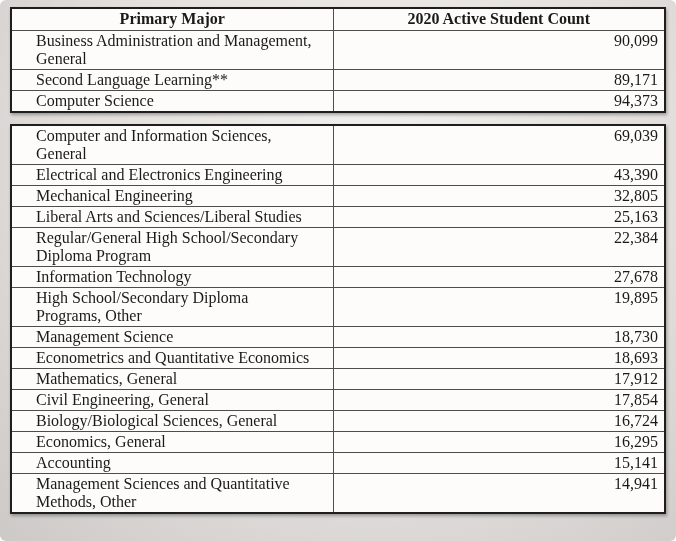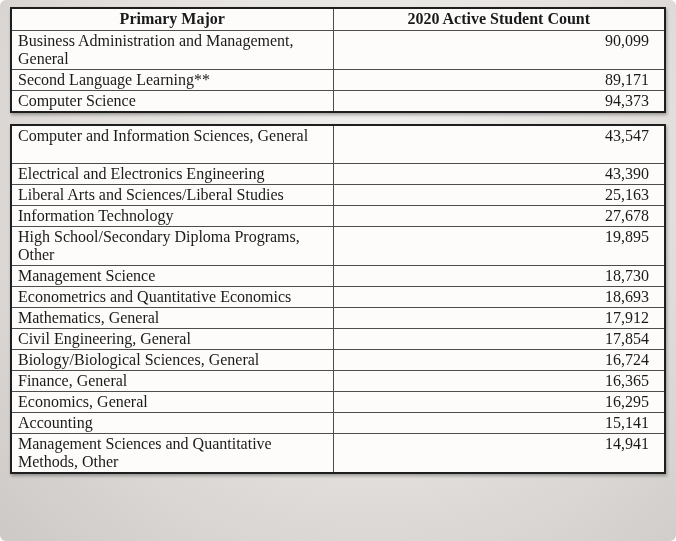--- a/index.html
+++ b/index.html
@@ -33,22 +33,22 @@
     overflow:hidden;
   }
   th{
     font-weight:bold;
     text-align:center;
     height:19px;
     padding:1px 17px;
   }
   col.c1{width:322px;}
   col.c2{width:332px;}
-  td.major{padding:1px 16px 1px 6px;text-align:left;}
-  td.count{padding:1px 15px 1px 2px;text-align:right;}
+  td.major{padding:1px 16px 1px 24px;text-align:left;}
+  td.count{padding:1px 6px 1px 2px;text-align:right;}
   tr.s td{height:18px;margin-left:26px;}
   tr.d td{height:35px;margin-top:13px;}
   tr.d1 td{height:36px;}
   .gap{height:11px;}
 </style>
 </head>
 <body>
 
 <div class="page">
 
@@ -82,29 +82,37 @@
   <div class="gap"></div>
 
   <table class="t">
     <colgroup>
         <col class="c1">
         <col class="c2">
       </colgroup>
     <tbody>
       <tr class="d">
         <td class="major">Computer and Information Sciences, General</td>
-        <td class="count">43,547</td>
+        <td class="count">69,039</td>
       </tr>
       <tr class="s">
         <td class="major">Electrical and Electronics Engineering</td>
         <td class="count">43,390</td>
       </tr>
       <tr class="s">
+        <td class="major">Mechanical Engineering</td>
+        <td class="count">32,805</td>
+      </tr>
+      <tr class="s">
         <td class="major">Liberal Arts and Sciences/Liberal Studies</td>
         <td class="count">25,163</td>
+      </tr>
+      <tr class="d">
+        <td class="major">Regular/General High School/Secondary Diploma Program</td>
+        <td class="count">22,384</td>
       </tr>
       <tr class="s">
         <td class="major">Information Technology</td>
         <td class="count">27,678</td>
       </tr>
       <tr class="d">
         <td class="major">High School/Secondary Diploma Programs, Other</td>
         <td class="count">19,895</td>
       </tr>
       <tr class="s">
@@ -121,24 +129,20 @@
       </tr>
       <tr class="s">
         <td class="major">Civil Engineering, General</td>
         <td class="count">17,854</td>
       </tr>
       <tr class="s">
         <td class="major">Biology/Biological Sciences, General</td>
         <td class="count">16,724</td>
       </tr>
       <tr class="s">
-        <td class="major">Finance, General</td>
-        <td class="count">16,365</td>
-      </tr>
-      <tr class="s">
         <td class="major">Economics, General</td>
         <td class="count">16,295</td>
       </tr>
       <tr class="s">
         <td class="major">Accounting</td>
         <td class="count">15,141</td>
       </tr>
       <tr class="d">
         <td class="major">Management Sciences and Quantitative Methods, Other</td>
         <td class="count">14,941</td>

